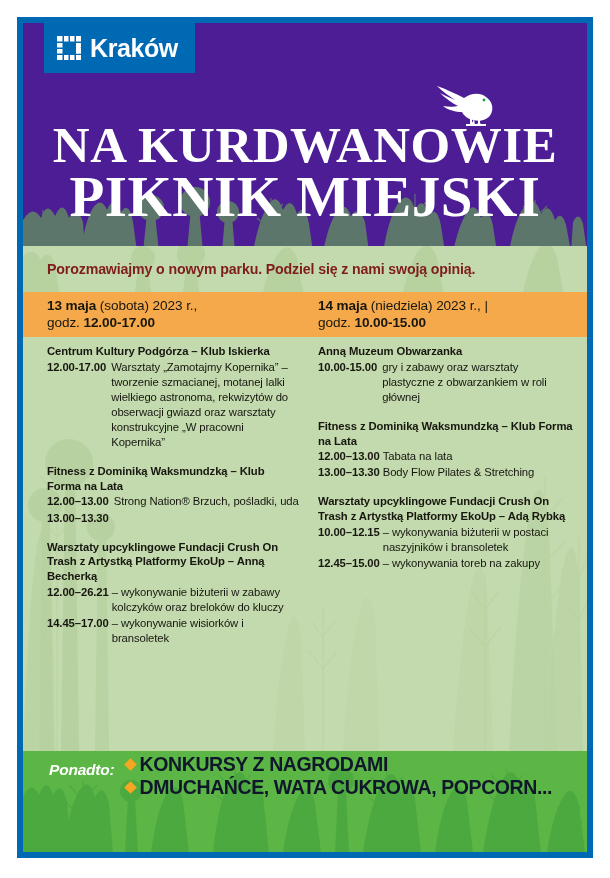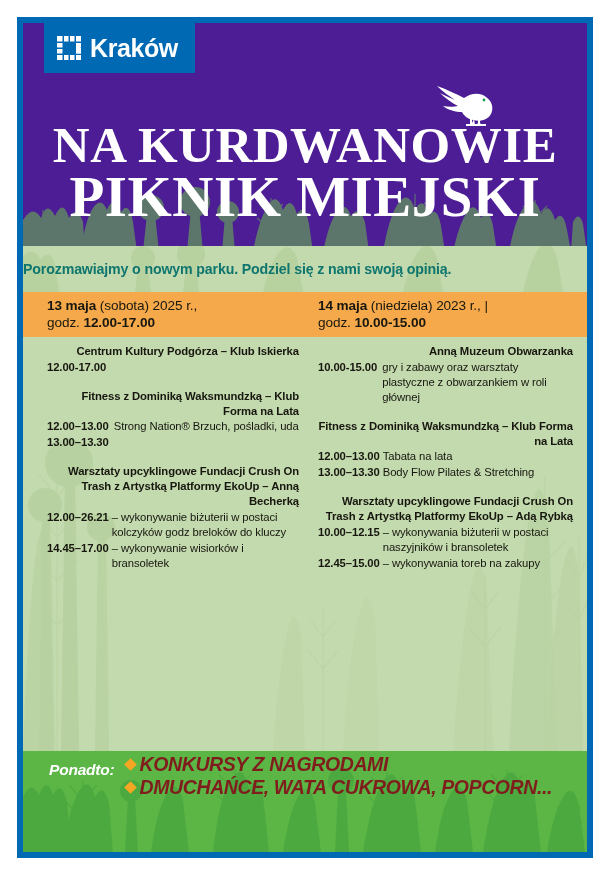--- a/index.html
+++ b/index.html
@@ -103,23 +103,24 @@
     position: relative;
     height: 46px;
     background: #c3d9ae;
     display: flex;
     align-items: center;
     overflow: hidden;
   }
   .subtitle-text {
     position: relative;
     z-index: 3;
+    padding-left: 24px;
     font-size: 14.2px;
     font-weight: bold;
-    color: #0f766e;
+    color: #7f1d1d;
     letter-spacing: -0.15px;
   }
 
   
   .date-band {
     position: relative;
     height: 45px;
     background: #f5a94a;
     display: flex;
     z-index: 3;
@@ -168,21 +169,20 @@
   .col.right { padding-left: 13px; padding-right: 14px; }
 
   .block { margin-bottom: 14px; }
   .block-title {
     font-size: 11.3px;
     font-weight: bold;
     color: #17170f;
     line-height: 1.31;
     letter-spacing: -0.1px;
     margin-bottom: 1px;
-    text-align: right;
   }
   .entry {
     display: flex;
     font-size: 11.3px;
     color: #17170f;
     line-height: 1.33;
     letter-spacing: -0.1px;
     margin-top: 1px;
   }
   .entry-time {
@@ -235,24 +235,23 @@
   }
   .diamond {
     display: inline-block;
     width: 9px;
     height: 9px;
     background: #f5a623;
     transform: rotate(45deg);
     flex: 0 0 auto;
   }
   .footer-text {
-    color: #7f1d1d;
+    color: #0f172a;
     font-size: 19.5px;
     font-weight: bold;
-    font-style: italic;
     letter-spacing: -0.4px;
     line-height: 1.12;
     white-space: nowrap;
   }
 </style>
 </head>
 <body>
 
 <div id="poster">
   <div id="poster-inner">
@@ -338,21 +337,21 @@
           <path d="M380 46 Q388 12 398 2 Q408 -6 414 12 L420 46 Z"></path>
           <path d="M500 46 Q508 10 518 0 Q528 -8 534 12 L540 46 Z"></path>
         </g>
       </svg>
       <div class="subtitle-text">Porozmawiajmy o nowym parku. Podziel się z nami swoją opinią.</div>
     </div>
 
     <div class="date-band">
       <div class="date-col">
         <div class="date-row">
-          <b>13 maja</b><span> (sobota) 2025 r.,</span>
+          <b>13 maja</b><span> (sobota) 2023 r.,</span>
         </div>
         <div class="date-row">
           <span>godz. </span><b>12.00-17.00</b>
         </div>
       </div>
       <div class="date-col right">
         <div class="date-row">
           <b>14 maja</b><span> (niedziela) 2023 r., |</span>
         </div>
         <div class="date-row">
@@ -389,39 +388,40 @@
       </svg>
 
       <div class="cols">
 
         <div class="col left">
 
           <div class="block">
             <div class="block-title">Centrum Kultury Podgórza – Klub Iskierka</div>
             <div class="entry">
               <span class="entry-time">12.00-17.00</span>
+              <span class="entry-desc">Warsztaty „Zamotajmy Kopernika” – tworzenie szmacianej, motanej lalki wielkiego astronoma, rekwizytów do obserwacji gwiazd oraz warsztaty konstrukcyjne „W pracowni Kopernika”</span>
             </div>
           </div>
 
           <div class="block">
             <div class="block-title">Fitness z Dominiką Waksmundzką – Klub Forma na Lata</div>
             <div class="entry">
               <span class="entry-time">12.00–13.00</span>
               <span class="entry-desc">Strong Nation® Brzuch, pośladki, uda</span>
             </div>
             <div class="entry">
               <span class="entry-time">13.00–13.30</span>
             </div>
           </div>
 
           <div class="block">
             <div class="block-title">Warsztaty upcyklingowe Fundacji Crush On Trash z Artystką Platformy EkoUp – Anną Becherką</div>
             <div class="entry tight">
               <span class="entry-time">12.00–26.21</span>
-              <span class="entry-desc">– wykonywanie biżuterii w postaci kolczyków godz breloków do kluczy</span>
+              <span class="entry-desc">– wykonywanie biżuterii w zabawy kolczyków oraz breloków do kluczy</span>
             </div>
             <div class="entry tight">
               <span class="entry-time">14.45–17.00</span>
               <span class="entry-desc">– wykonywanie wisiorków i bransoletek</span>
             </div>
           </div>
 
         </div>
 
         <div class="col right">

